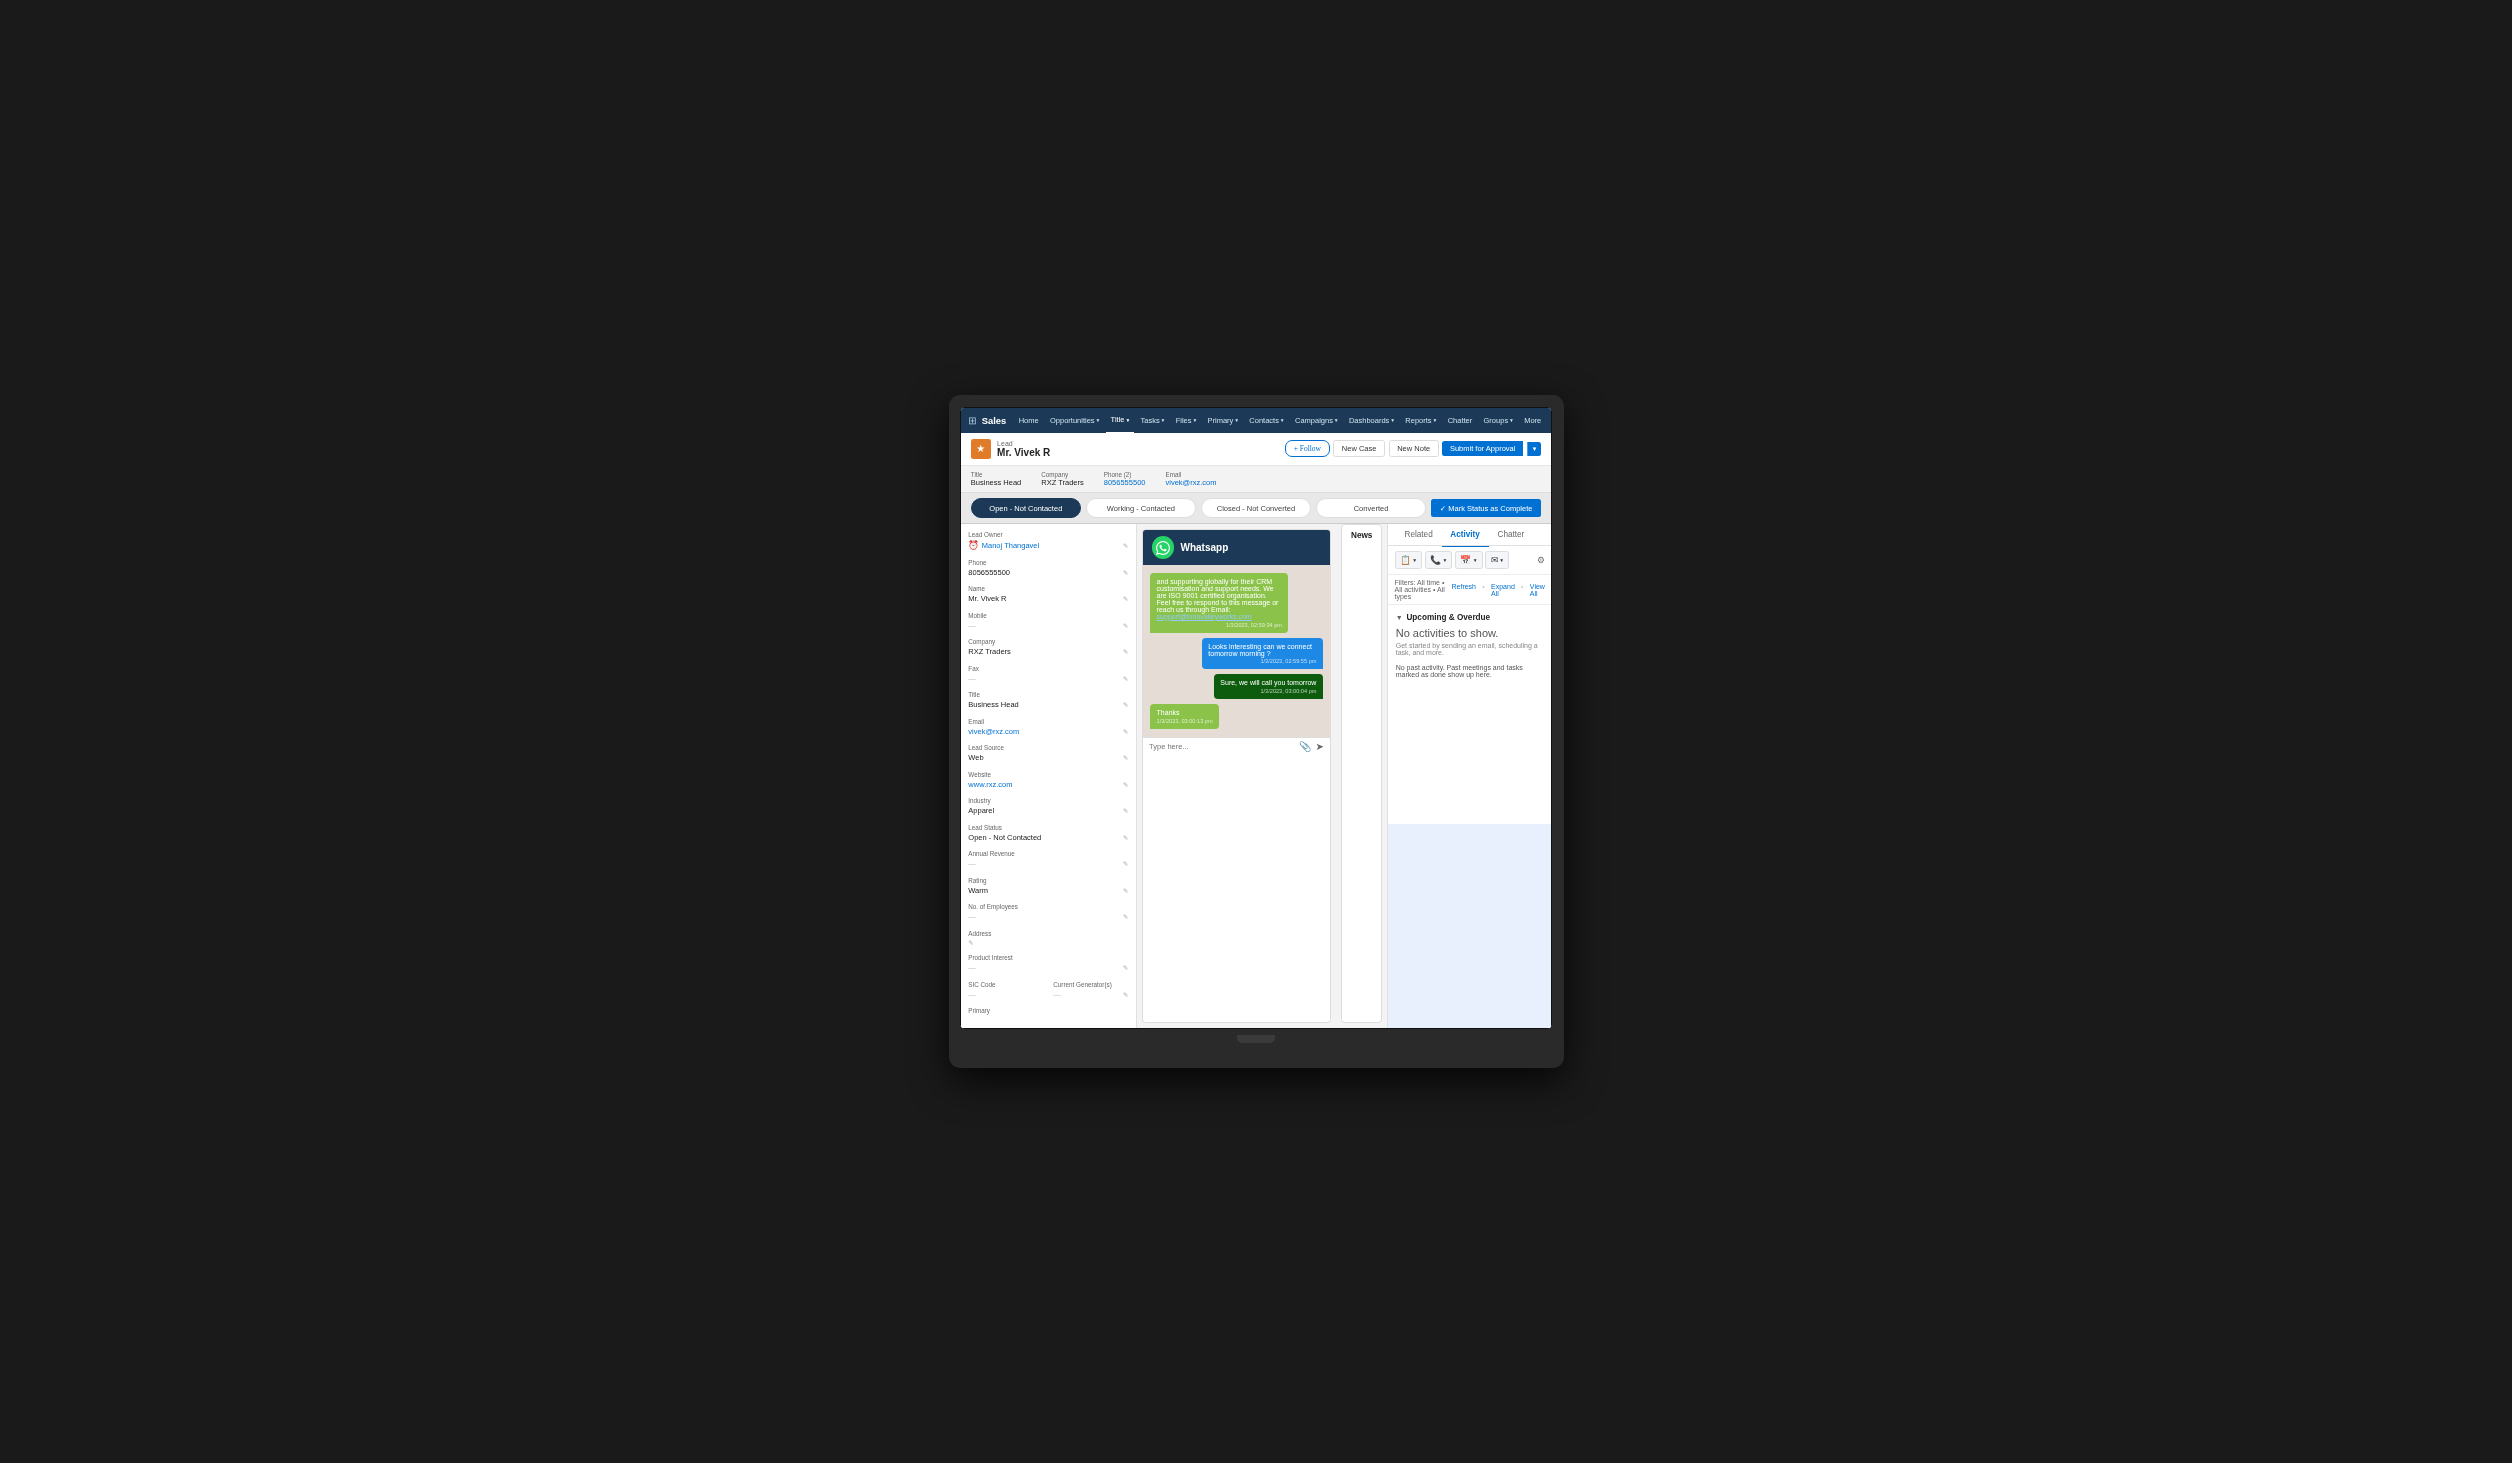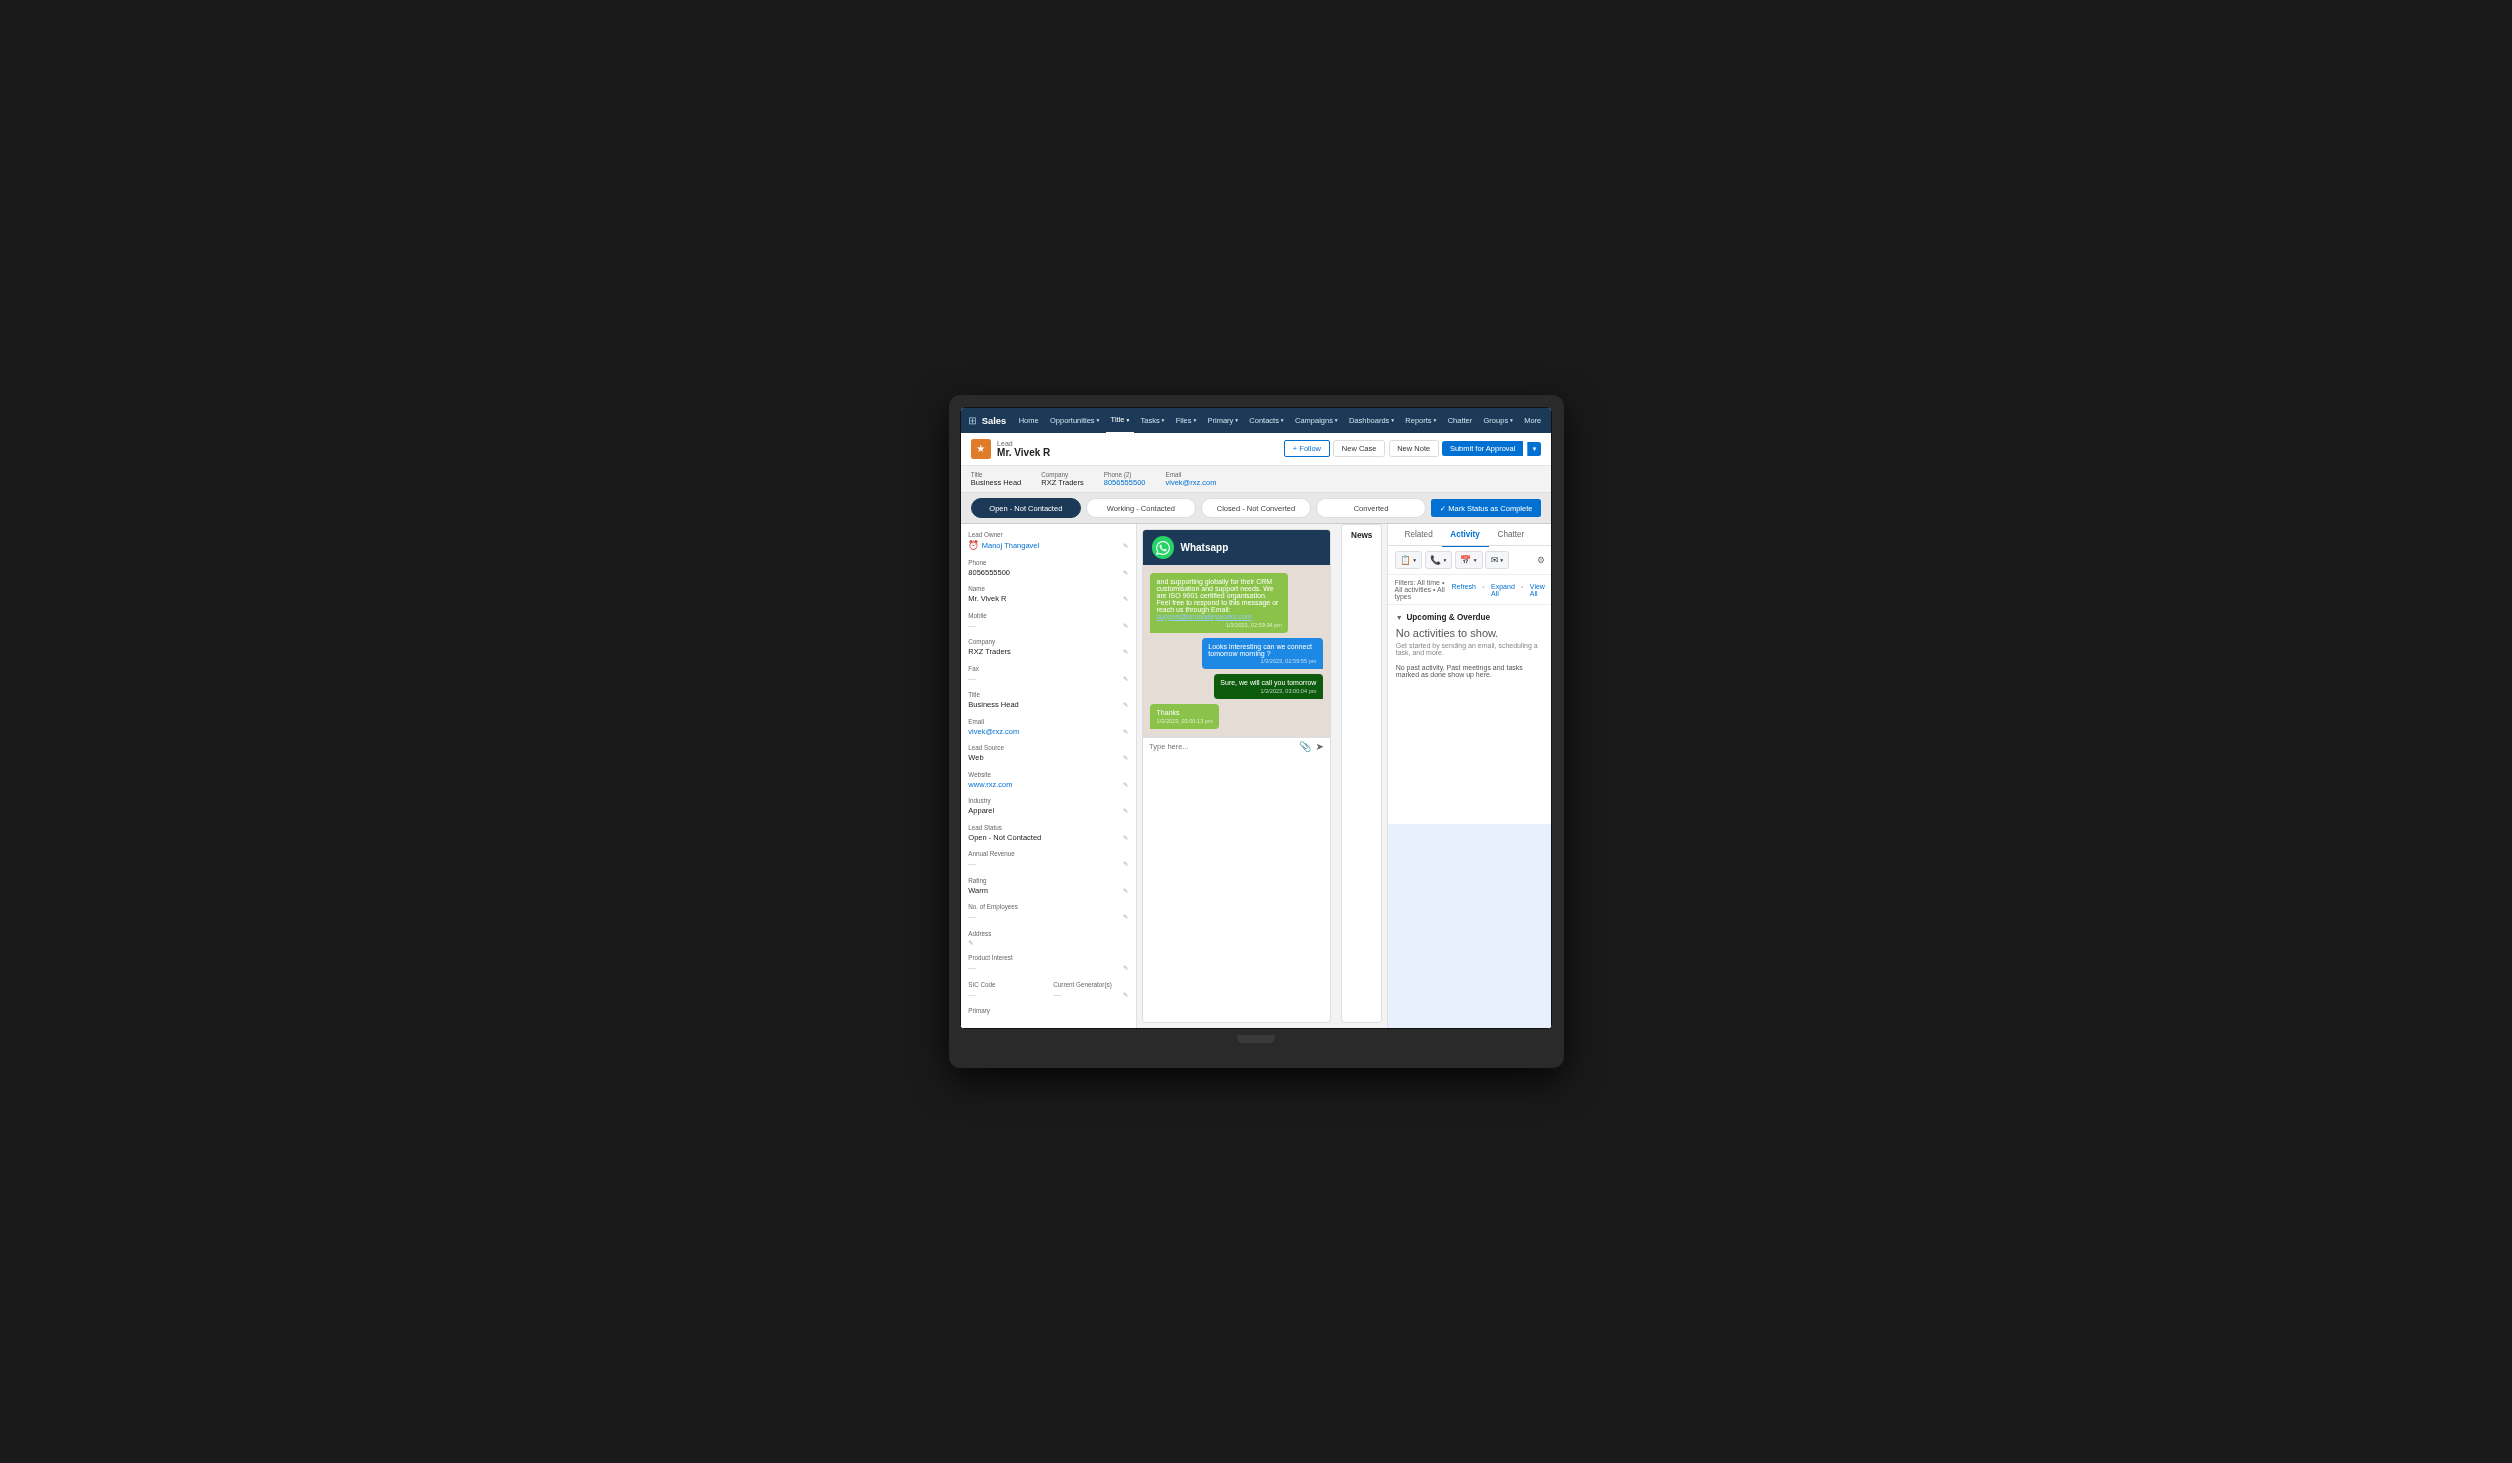--- a/index.html
+++ b/index.html
@@ -91,26 +91,27 @@
       font-size: 10px;
     }
     .lead-label { font-size: 7px; color: #666; }
     .lead-name { font-size: 10px; font-weight: 600; color: #222; }
     .lead-header-right { display: flex; align-items: center; gap: 3.8px; }
     .btn-follow {
       border: 0.6px solid #0070d2;
       color: #0070d2;
       background: #fff;
       padding: 3.1px 7.5px;
-      border-radius: 2px;
+      border-radius: 7px;
       cursor: pointer;
       font-size: 7.5px;
       display: flex;
       align-items: center;
       gap: 2.5px;
+      font-family: Liberation Serif, serif;
     }
     .btn-primary {
       background: #fff;
       border: 0.6px solid #dddbda;
       color: #333;
       padding: 3.1px 7.5px;
       border-radius: 2.5px;
       cursor: pointer;
       font-size: 7.5px;
     }

